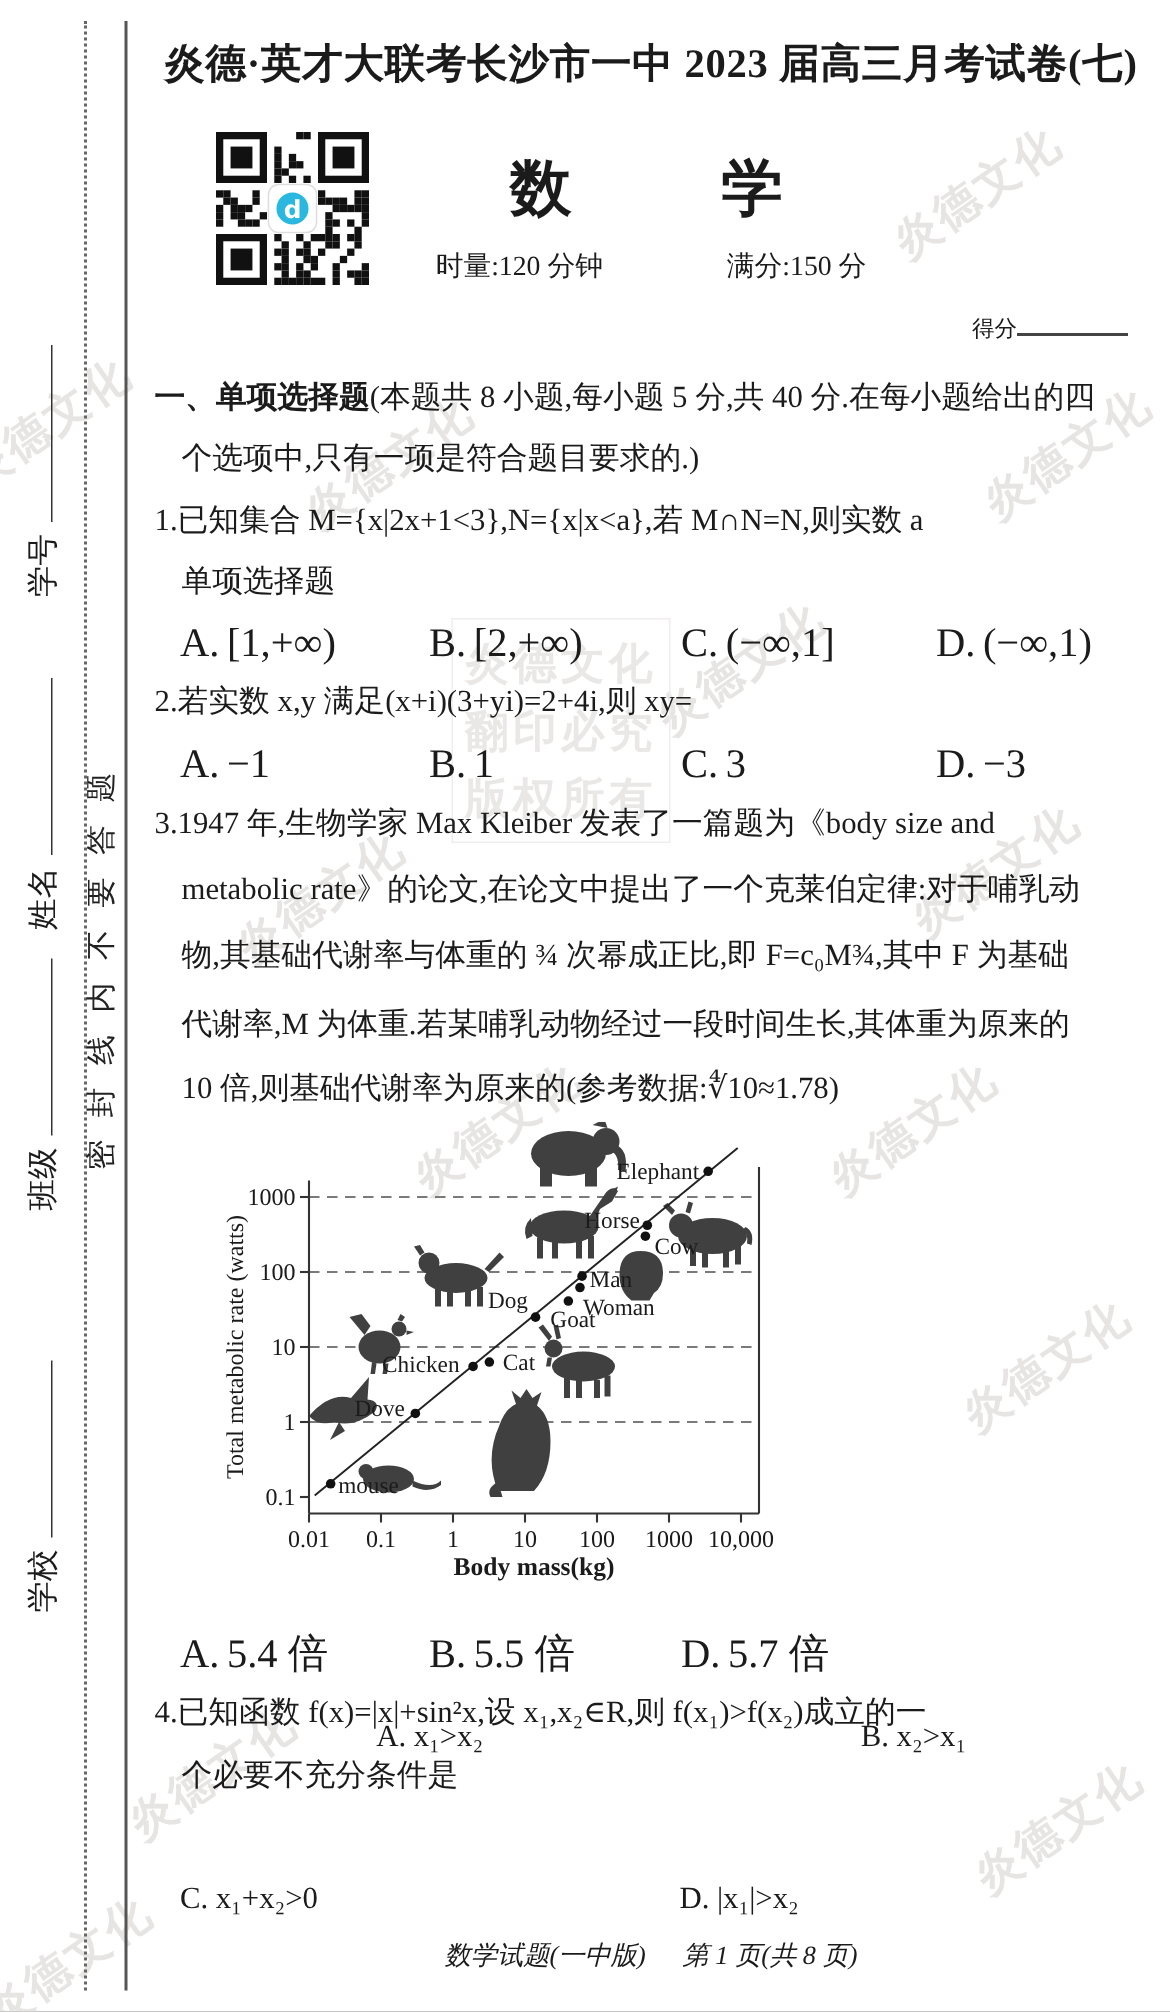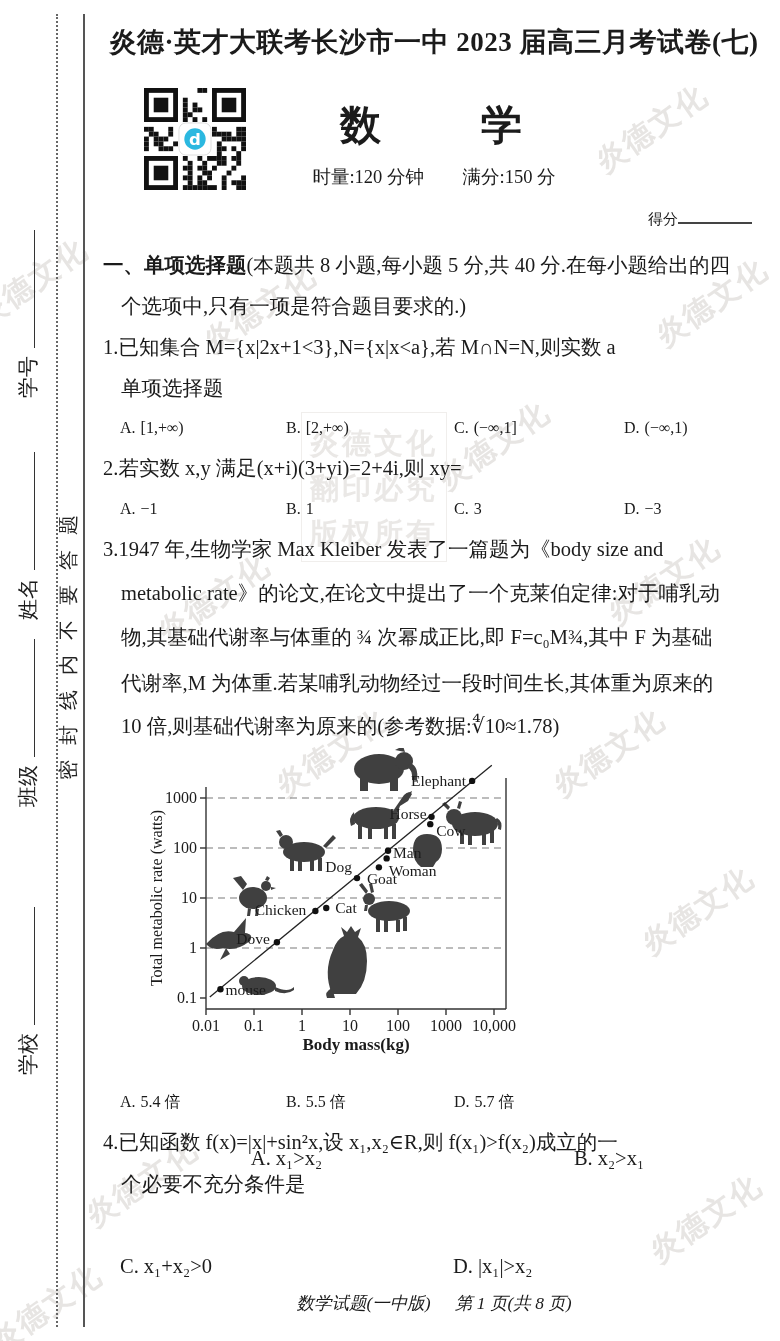--- a/index.html
+++ b/index.html
@@ -18,28 +18,28 @@
   .seal-line-dotted{position:absolute;left:56px;top:14px;height:1313px;border-left:2px dotted #666;z-index:1;}
   .seal-line-solid{position:absolute;left:83px;top:14px;height:1313px;border-left:2px solid #555;z-index:1;}
   .seal-text{width:300px;height:30px;line-height:30px;font-size:20px;letter-spacing:15px;color:#222;}
   
   .main{position:absolute;left:103px;top:0;width:662px;height:1341px;z-index:2;}
   .hdr-title{position:absolute;top:24px;left:0;width:100%;text-align:center;
              font-size:27px;font-weight:900;letter-spacing:0.5px;}
   .subject{position:absolute;top:98px;left:0;width:100%;text-align:center;
            font-size:41px;font-weight:900;letter-spacing:6px;}
   .meta{position:absolute;top:164px;left:0;width:100%;text-align:center;font-size:18.5px;}
-  .meta span{margin:0 17px;}
+  .meta span{margin:0 39px;}
   .score{position:absolute;top:202px;left:545px;font-size:15px;}
   .score-blank{display:inline-block;width:74px;border-bottom:2px solid #444;height:20px;}
   .qrow{position:absolute;left:0;width:662px;height:40px;line-height:40px;font-size:20.5px;white-space:nowrap;}
   .bold{font-weight:bold;}
   .cont{padding-left:18px;box-sizing:border-box;}
   .opts4{position:absolute;left:0;width:662px;height:40px;line-height:40px;display:grid;
-         grid-template-columns:166px 168px 170px auto;padding-left:17px;box-sizing:border-box;font-size:16px;}
+         grid-template-columns:166px 168px 170px auto;padding-left:17px;box-sizing:border-box;font-size:27px;}
   .opts2{position:absolute;left:0;width:662px;height:40px;line-height:40px;display:grid;
          grid-template-columns:333px auto;padding-left:17px;box-sizing:border-box;font-size:20.5px;}
   .olabel{margin-right:5px;}
   .footer{position:absolute;top:1291px;left:0;width:100%;text-align:center;font-size:17.5px;font-style:italic;}
   .footer span{margin:0 10px;}
   
   .qr{position:absolute;left:144px;top:87px;width:102px;height:104px;z-index:2;}
   
   .chart{position:absolute;left:148px;top:748px;width:400px;height:318px;z-index:2;}
   .chart text{font-family:"Liberation Serif","DejaVu Serif",serif;}

